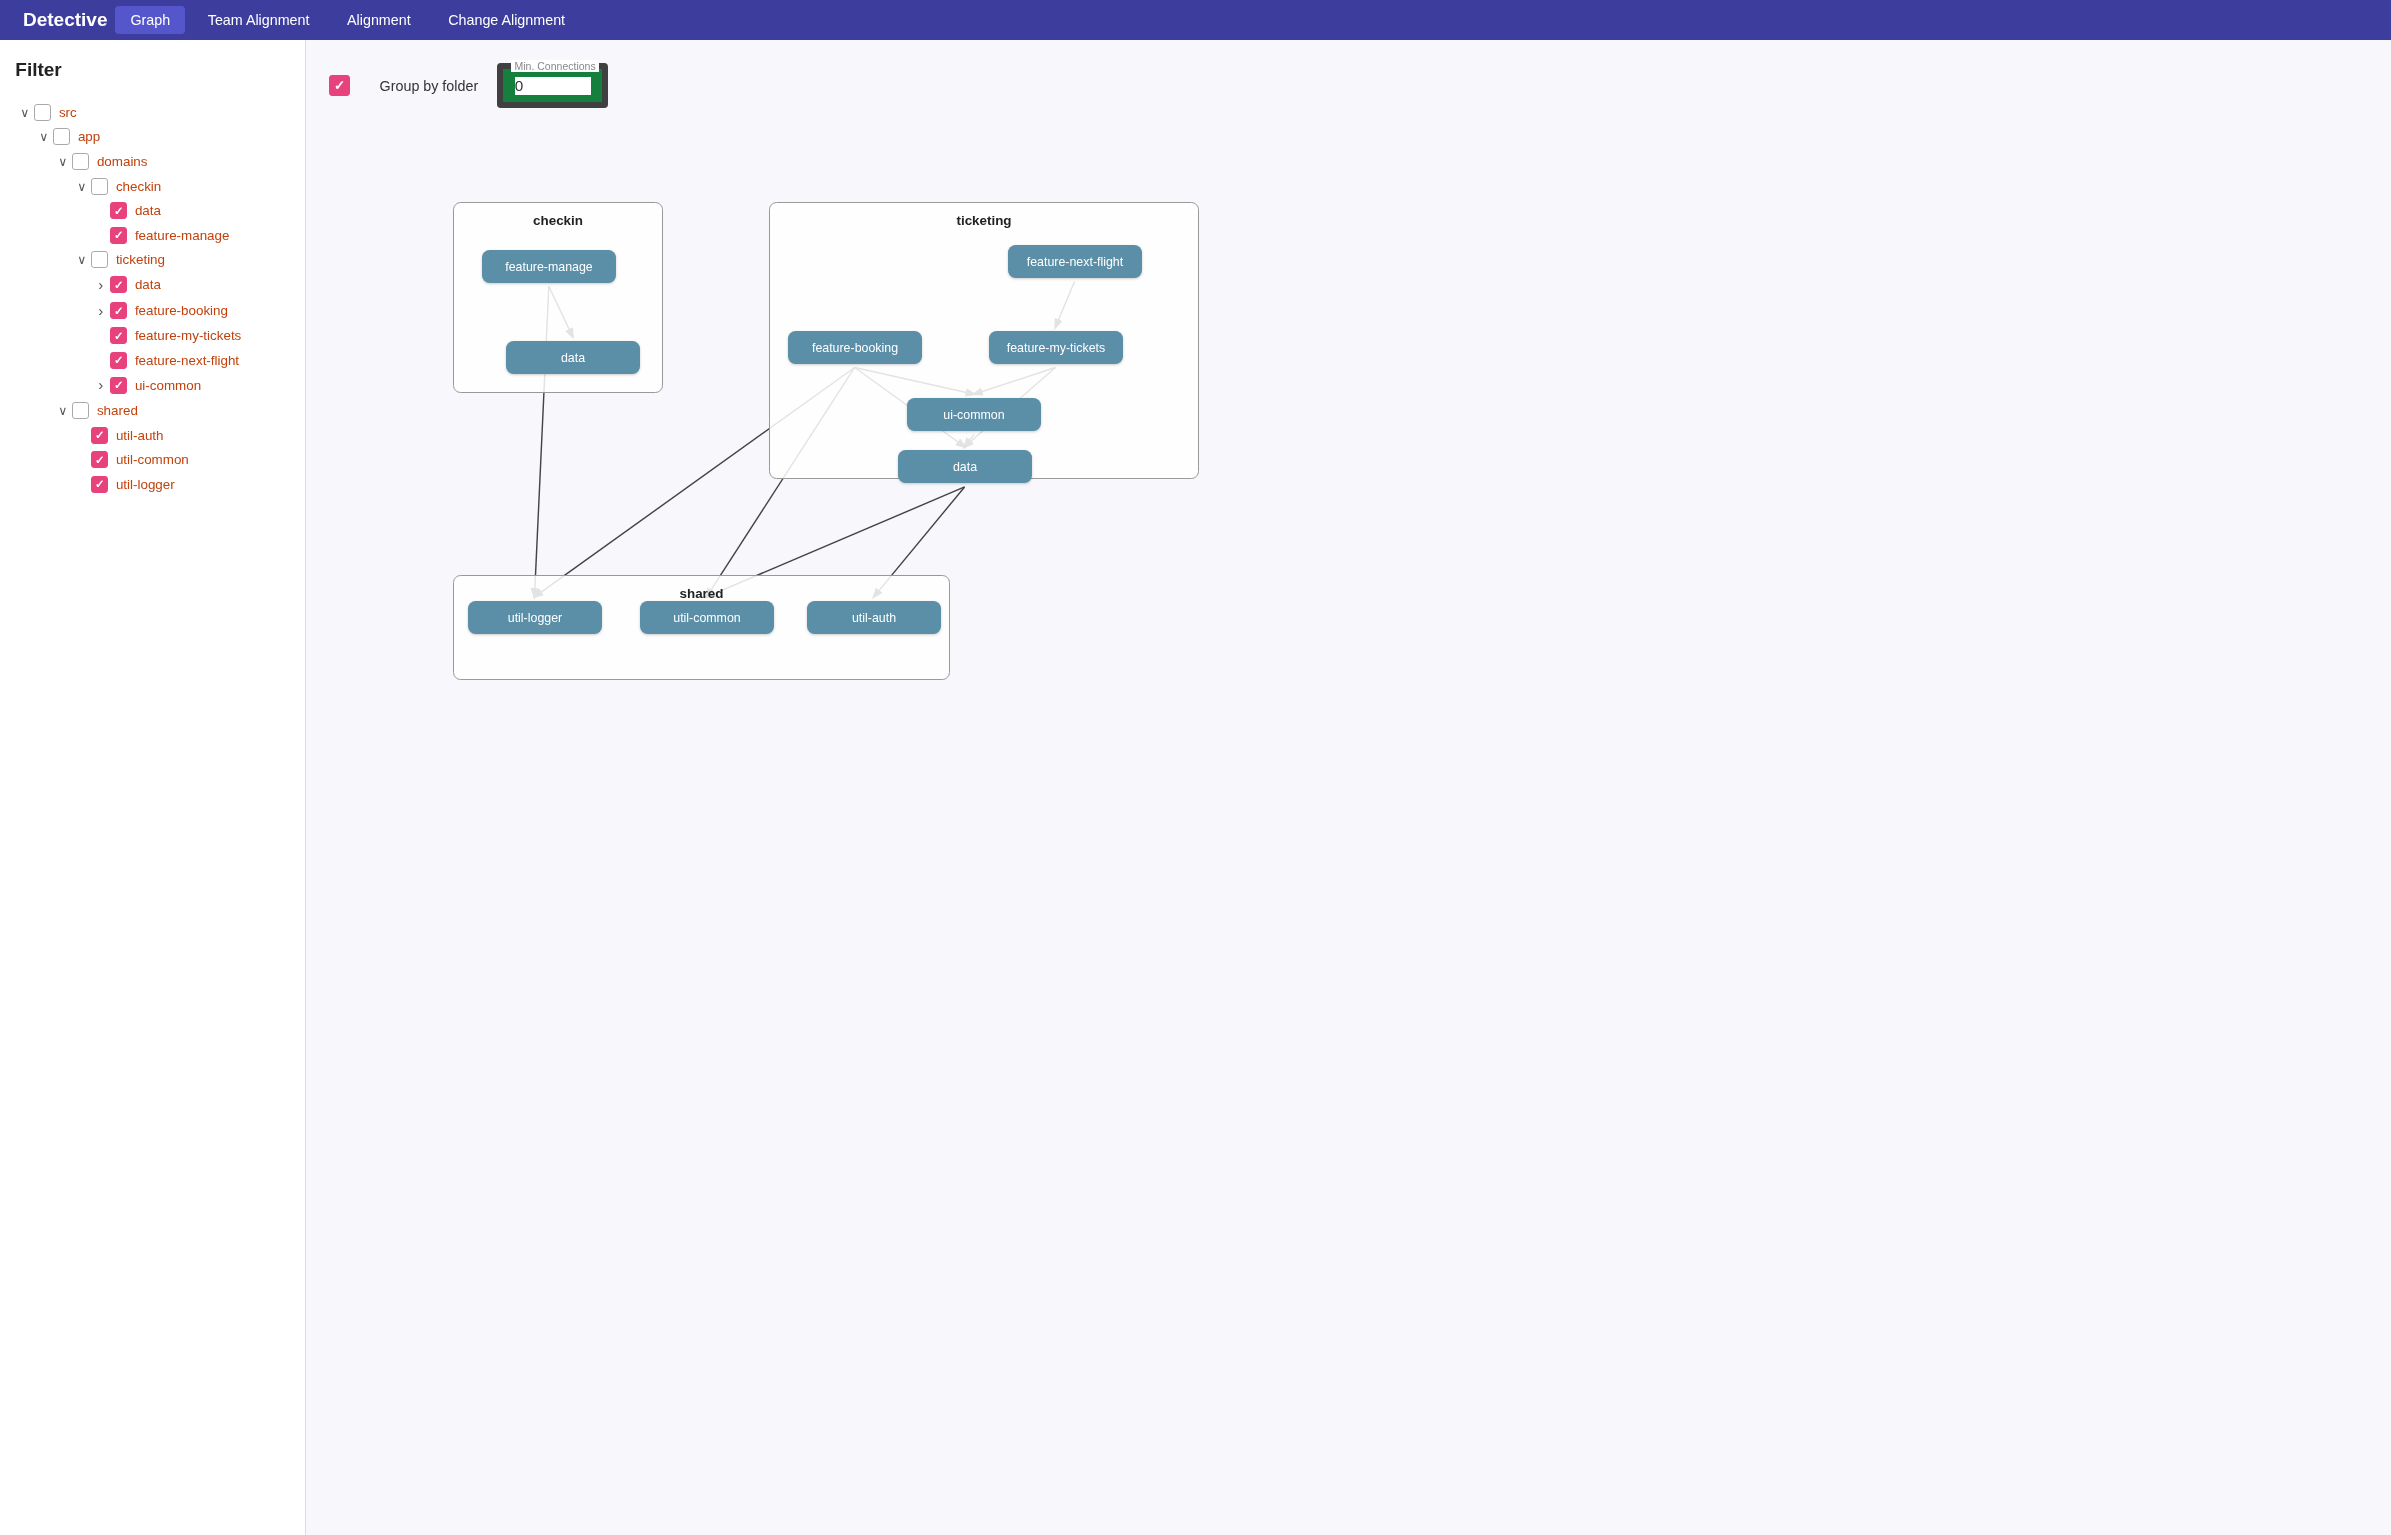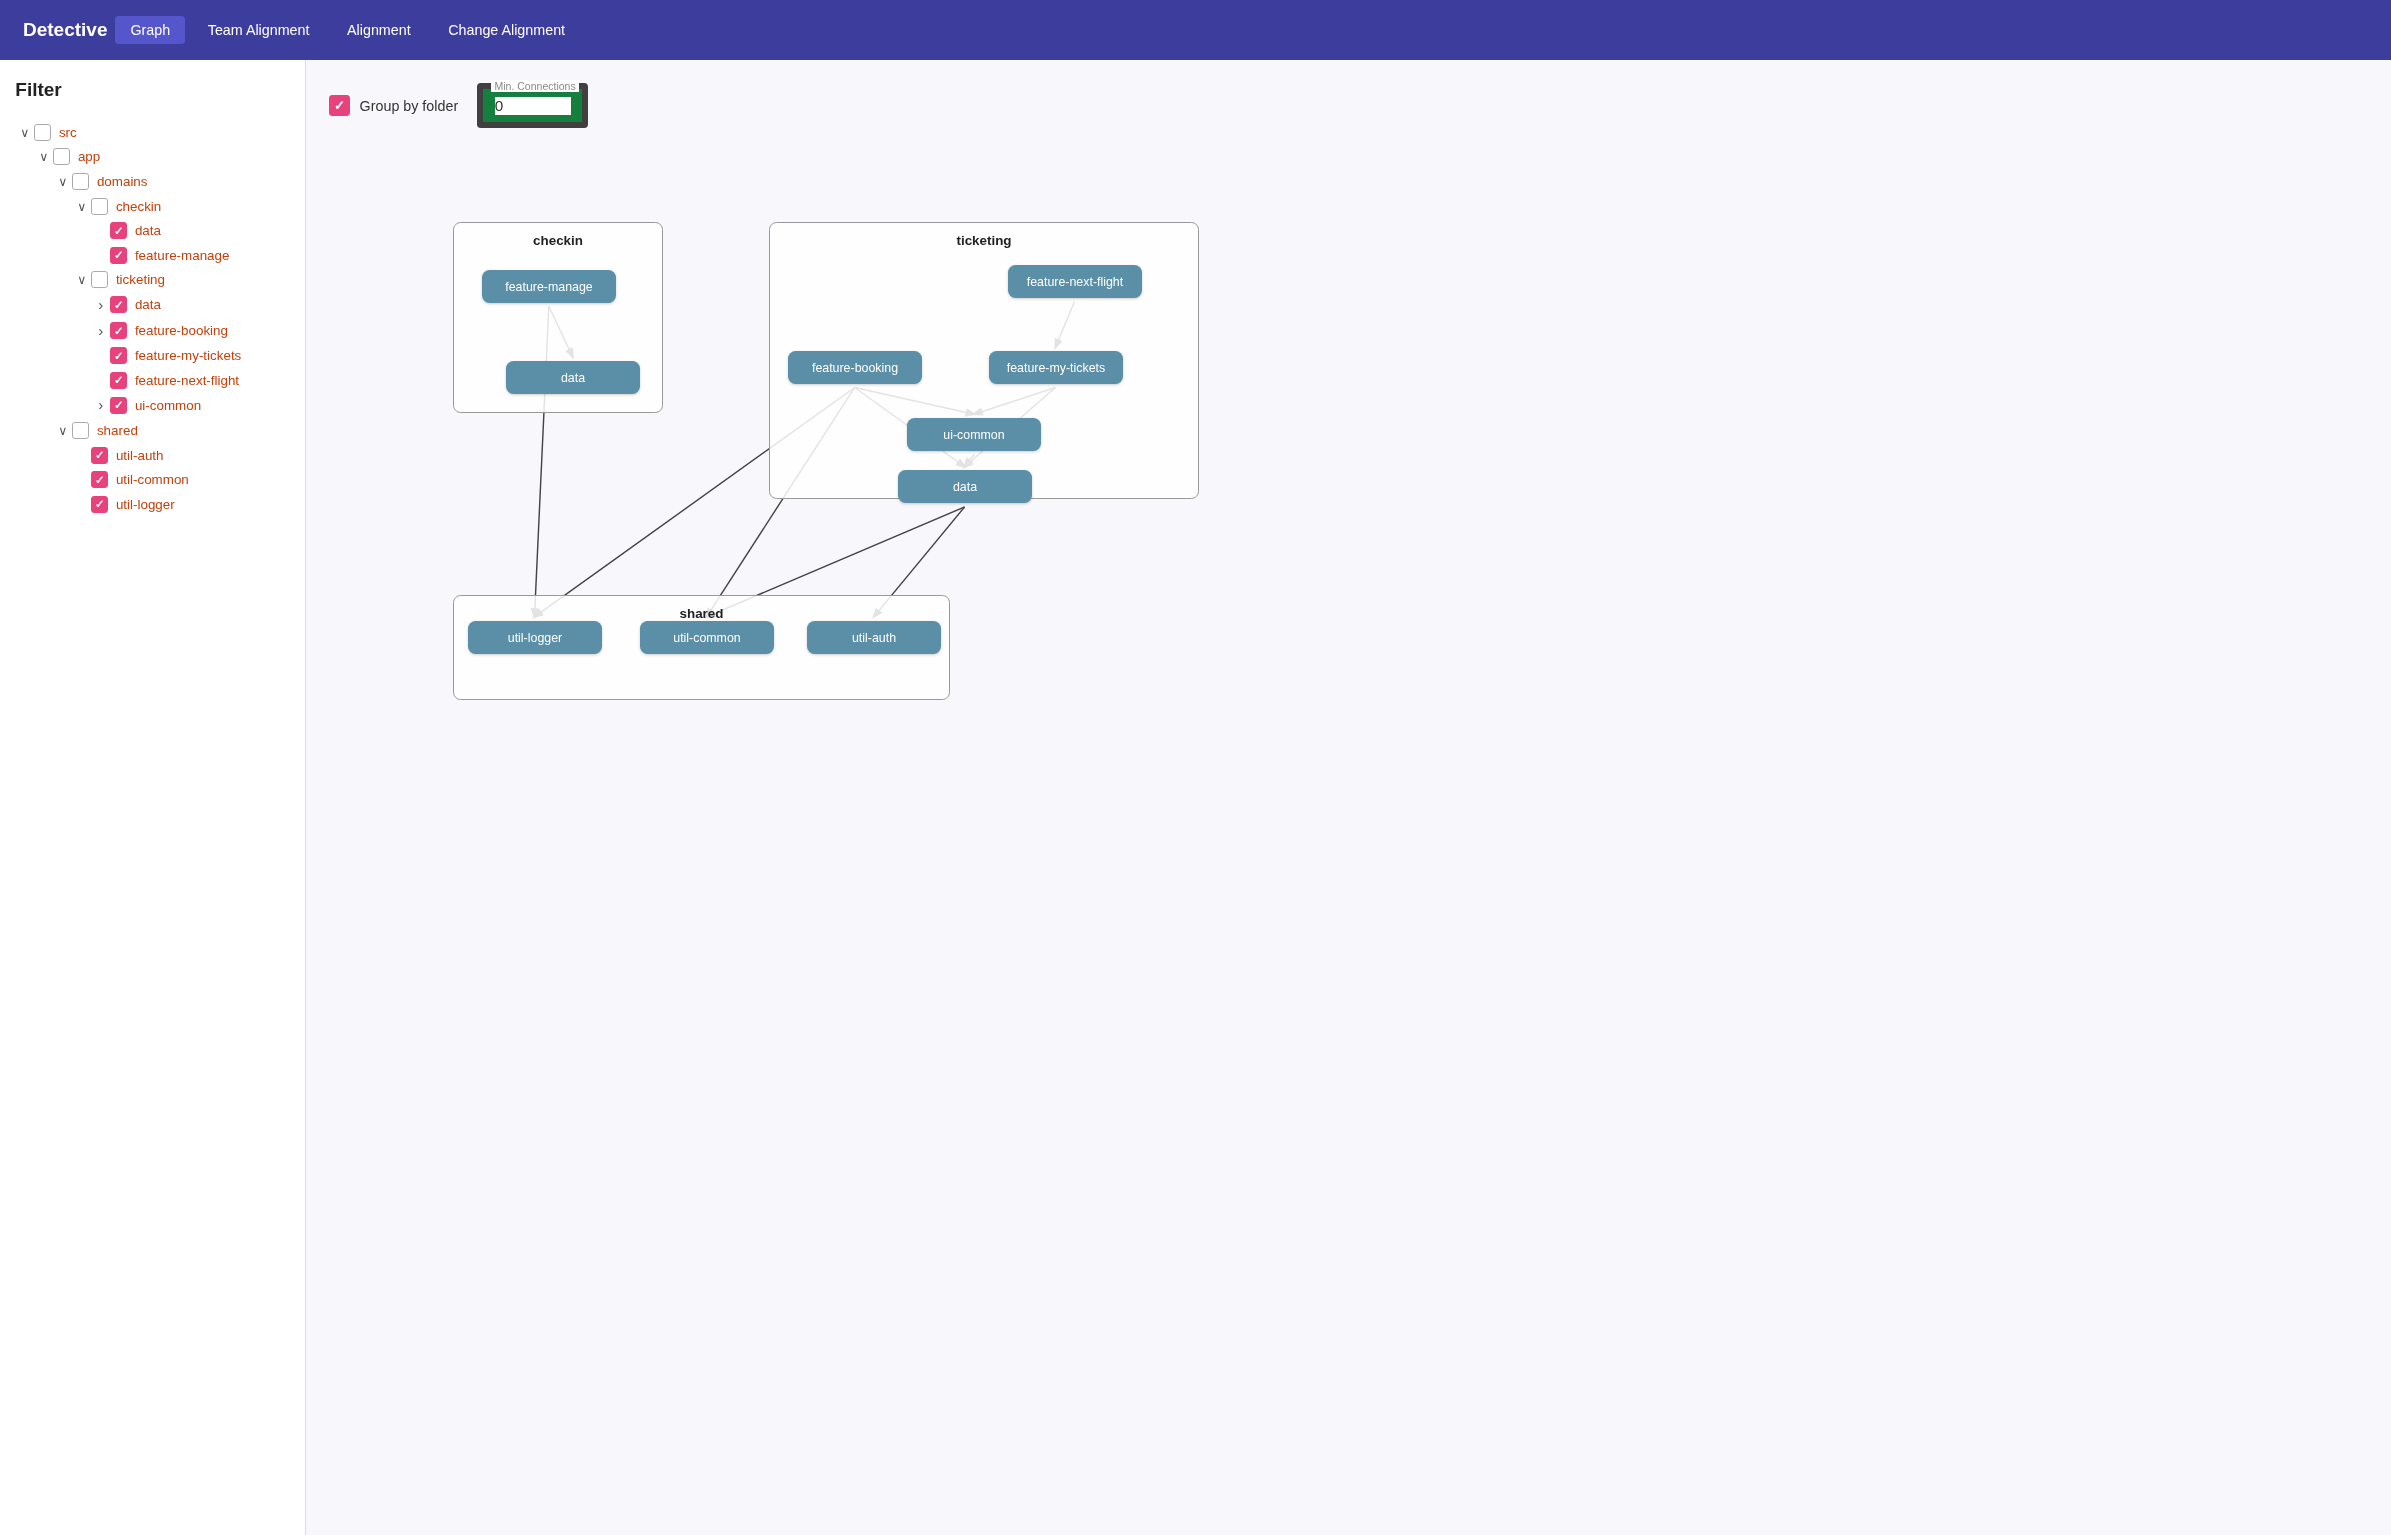--- a/index.html
+++ b/index.html
@@ -4,21 +4,21 @@
   <style>
     * { box-sizing: border-box; margin: 0; padding: 0; }
     body { font-family: -apple-system, BlinkMacSystemFont, 'Segoe UI', Arial, sans-serif; display: flex; flex-direction: column; height: 100vh; background: #f5f5f5; }
 
     
     .nav-bar {
       background: #3d3d9e;
       display: flex;
       align-items: center;
       padding: 0 23px;
-      height: 60px;
+      height: 40px;
       flex-shrink: 0;
     }
     .nav-brand {
       color: white;
       font-weight: 700;
       font-size: 19px;
       margin-right: 7.6px;
     }
     .nav-items {
       display: flex;
@@ -145,20 +145,21 @@
     }
     .group-checkbox::after {
       content: '✓';
       color: white;
       font-size: 13.4px;
       font-weight: bold;
     }
     .group-label {
       font-size: 14.3px;
       color: #333;
+      margin-left: 20px;
     }
 
     .min-connections-field {
       position: relative;
       border: 6px solid #404040;
       border-radius: 3.8px;
       padding: 7.6px 11.5px;
       background: #15803d;
     }
     .min-connections-label {

